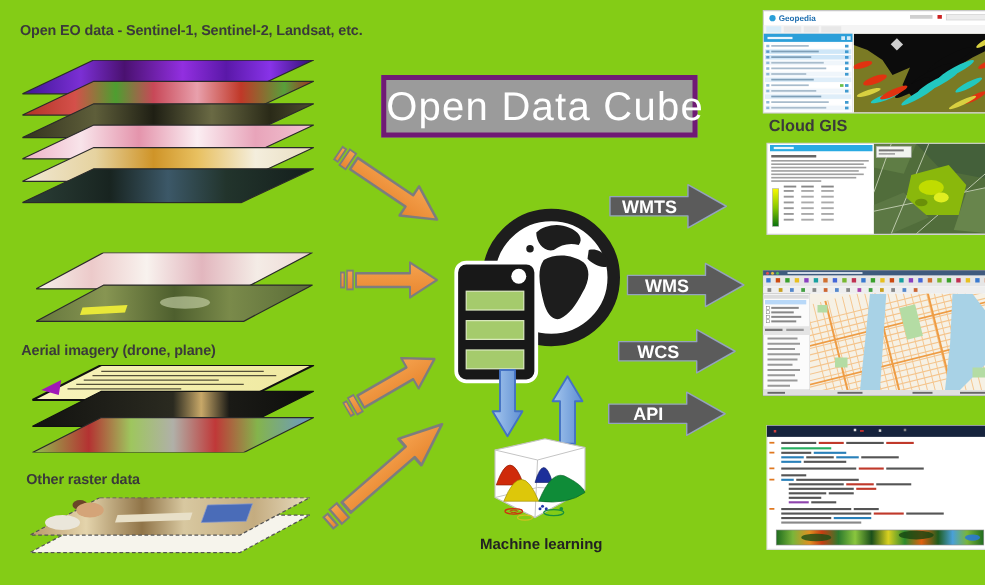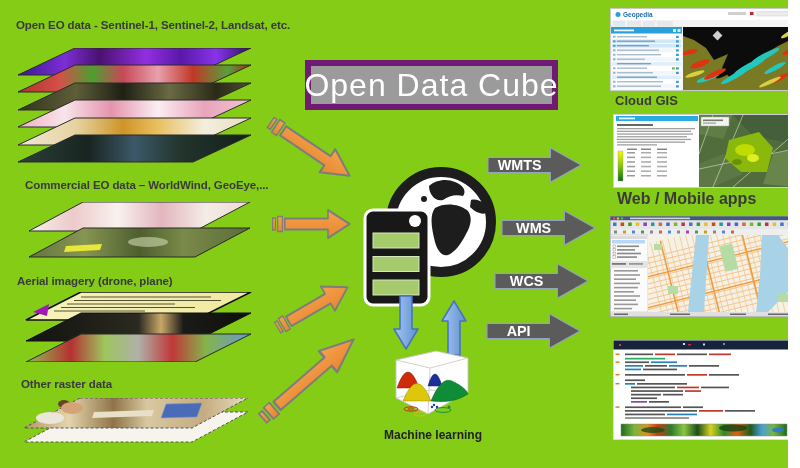--- a/index.html
+++ b/index.html
@@ -2,34 +2,33 @@
 <html><head>
 <meta charset="utf-8">
 <style>
   html,body{margin:0;padding:0;background:#fff;}
   .canvas{position:relative;width:788px;height:468px;background:#84cc16;overflow:hidden;
           font-family:"Liberation Sans",sans-serif;}
   .abs{position:absolute;}
   .src-label{position:absolute;font-size:11.5px;font-weight:700;color:#3a3a3a;letter-spacing:-0.1px;white-space:nowrap;}
   .out-label{position:absolute;font-weight:700;color:#3a3a3a;white-space:nowrap;}
   .title-box{position:absolute;left:305px;top:60px;width:253px;height:50px;
-             background:#9b9b9b;border:6px solid #701a75;box-sizing:border-box;
-             display:flex;align-items:center;justify-content:center;}
+             background:#9b9b9b;border:4px solid #701a75;box-sizing:border-box;
+             display:flex;align-items:center;justify-content:flex-start;}
   .title-box span{color:#ffffff;font-size:32px;font-weight:400;letter-spacing:1px;white-space:nowrap;}
   .ml-label{position:absolute;left:384px;top:428px;width:96px;text-align:right;
             font-size:12px;font-weight:700;color:#222;white-space:nowrap;}
   svg{display:block;}
 </style>
 </head>
 <body>
 
 <div class="canvas">
 
   <div class="src-label" style="left:16px;top:19px">Open EO data - Sentinel-1, Sentinel-2, Landsat, etc.</div>
-  <div class="src-label" style="left:25px;top:179px">Commercial EO data – WorldWind, GeoEye,...</div>
   <div class="src-label" style="left:17px;top:275px">Aerial imagery (drone, plane)</div>
   <div class="src-label" style="left:21px;top:378px">Other raster data</div>
 
   <svg class="abs" style="left:17px;top:48px" width="236" height="115" viewBox="0 0 236 115">
     <defs>
       <linearGradient id="s1a" x1="0" y1="0" x2="1" y2="0">
           <stop offset="0" stop-color="#3d1693"></stop>
           <stop offset=".2" stop-color="#7b2fd4"></stop>
           <stop offset=".35" stop-color="#4a1170"></stop>
           <stop offset=".55" stop-color="#922fe0"></stop>
@@ -411,21 +410,20 @@
       <line x1="86" y1="55" x2="181" y2="35" stroke="#c8d2b8" stroke-width="0.7"></line>
       <polygon points="116,26 146,18 160,34 154,58 128,58 112,44" fill="#8ab80c"></polygon>
       <ellipse cx="132" cy="36" rx="10" ry="6" fill="#c0dc00"></ellipse>
       <ellipse cx="140" cy="44" rx="6" ry="4" fill="#e0ee20"></ellipse>
       <ellipse cx="124" cy="48" rx="5" ry="3" fill="#6a9008"></ellipse>
       <rect x="88" y="3" width="28" height="9" fill="#ffffff" opacity="0.92" stroke="#aaaaaa" stroke-width="0.5"></rect>
       <rect x="90" y="5.5" width="20" height="1.6" fill="#777777"></rect>
         <rect x="90" y="8.5" width="13" height="1.2" fill="#999999"></rect>
     </g>
   </svg>
-  <div class="out-label" style="left:617px;top:190px;font-size:16px">Web / Mobile apps</div>
 
   <svg class="abs" style="left:610px;top:216px" width="185" height="101" viewBox="0 0 185 101">
     <defs>
         <clipPath id="dtclip">
           <rect x="38" y="19" width="146" height="77"></rect>
         </clipPath>
       </defs>
     <rect x="0.5" y="0.5" width="184" height="100" fill="#ffffff" stroke="#909090"></rect>
     <rect x="0.5" y="0.5" width="184" height="4" fill="#3f5a7d"></rect>
     <circle cx="4" cy="2.5" r="1.2" fill="#e05050"></circle>

